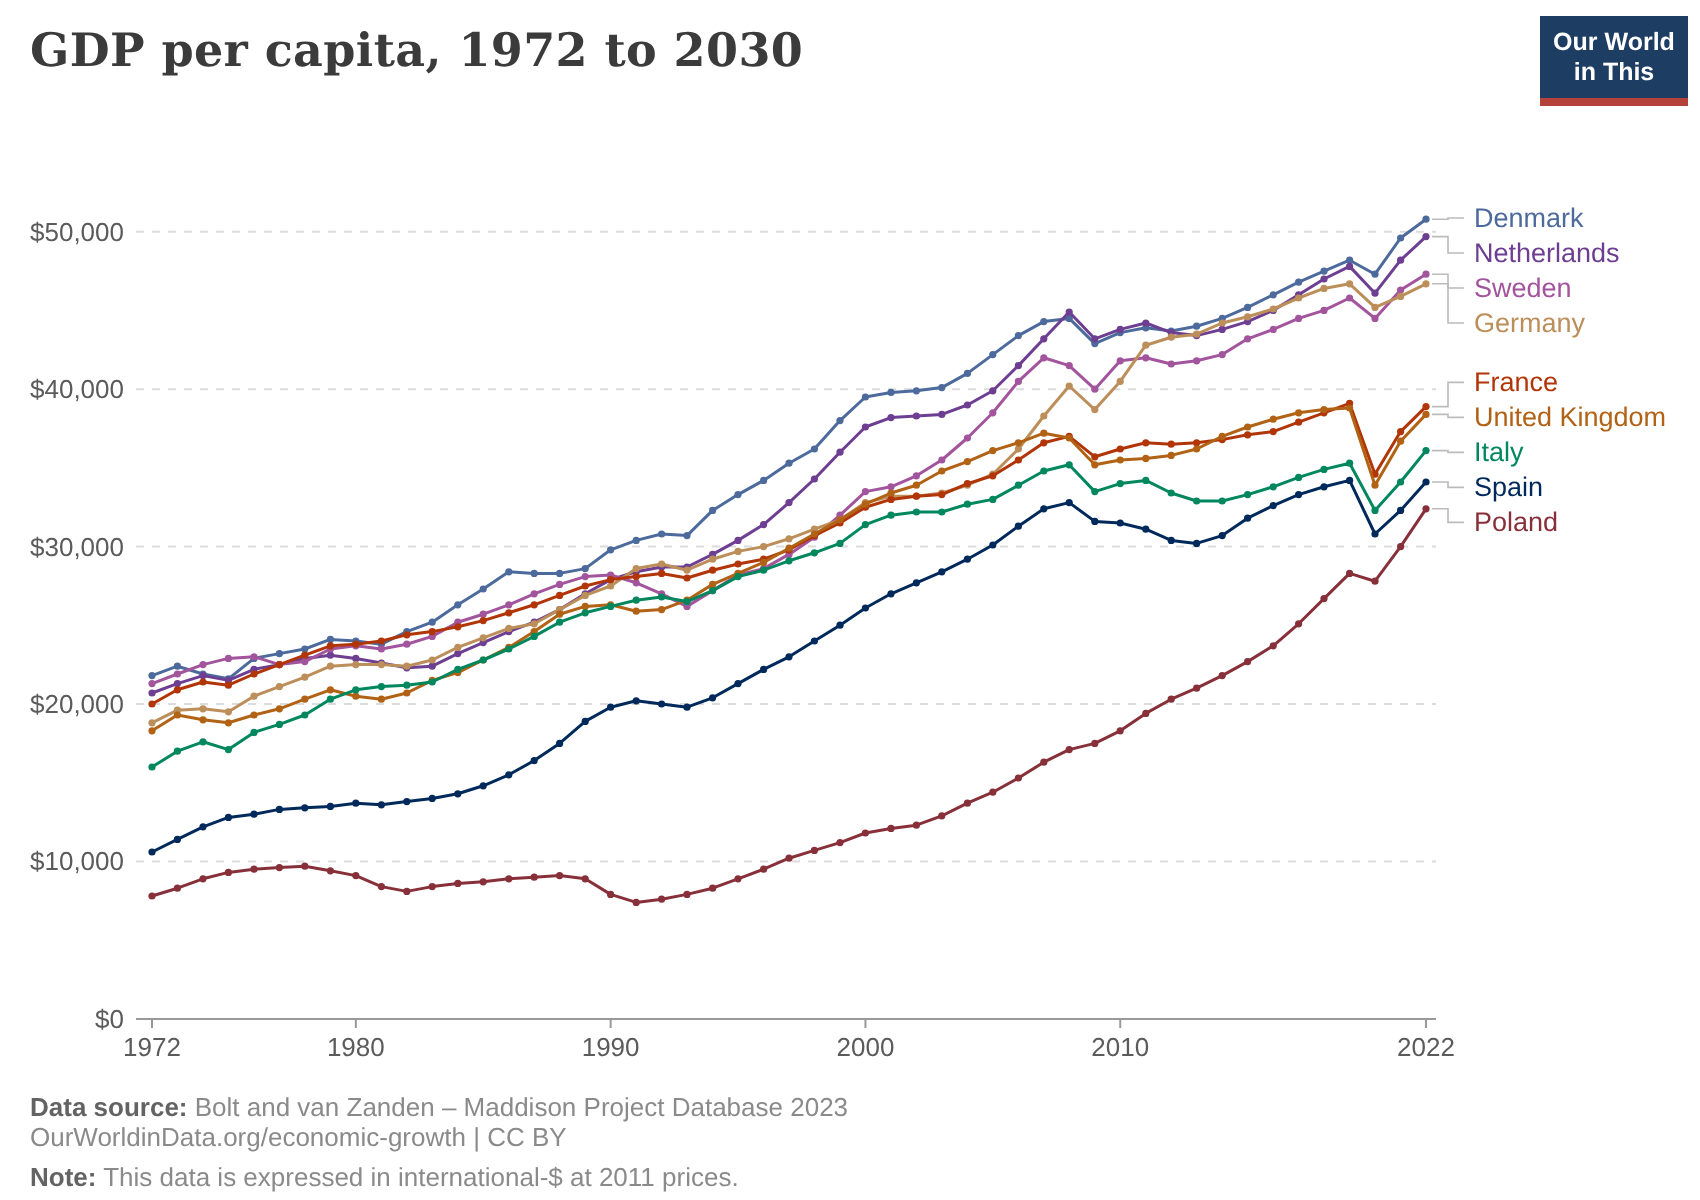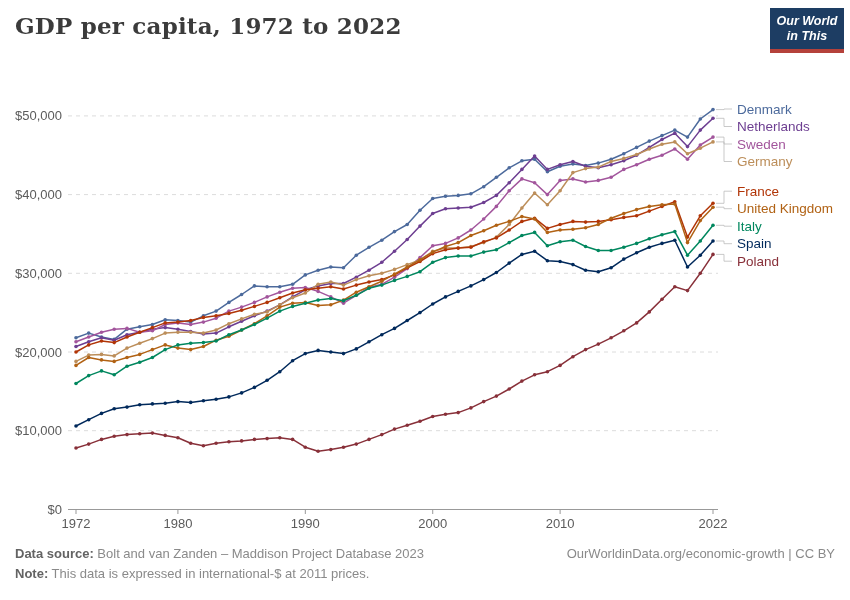--- a/index.html
+++ b/index.html
@@ -4,35 +4,35 @@
 <style>
   html,body{margin:0;padding:0;background:#fff;}
   .page{position:relative;width:850px;height:600px;background:#fff;overflow:hidden;
         font-family:"Liberation Sans",sans-serif;}
   .title{position:absolute;left:15px;top:12px;font-family:"DejaVu Serif","Liberation Serif",serif;
          font-size:23px;font-weight:700;color:#3b3b3b;letter-spacing:.2px;}
   .subtitle{position:absolute;left:15px;top:52px;width:700px;font-size:14.5px;line-height:1.42;
             color:#5a5a5a;}
   .logo{position:absolute;left:770px;top:8px;width:74px;background:#1d3d63;color:#fff;
         text-align:center;font-size:12.5px;font-weight:700;line-height:1.18;
-        padding:6px 0 5px 0;border-bottom:4px solid #b5413b;font-style:italic;}
+        padding:6px 0 5px 0;border-bottom:4px solid #b5413b;}
   .chart-wrap{position:absolute;left:0;top:100px;width:850px;height:445px;}
   svg text{font-family:"Liberation Sans",sans-serif;}
   .footer{position:absolute;left:15px;top:546px;width:820px;font-size:13px;color:#8a8a8a;}
-  .footer-row{display:flex;justify-content:space-between;align-items:baseline;}
+  .footer-row{display:flex;justify-content:space-between;align-items:baseline;flex-direction:column;}
   .footer b{color:#636363;font-weight:700;}
   .footer .note-row{margin-top:5px;}
   .cc{color:#8a8a8a;}
 </style>
 </head>
 <body>
 
 <div class="page">
 
-  <div class="title">GDP per capita, 1972 to 2022</div>
+  <div class="title">GDP per capita, 1972 to 2030</div>
 
   <div class="logo">
     <div>Our World</div>
     <div>in This</div>
   </div>
 
   <div class="chart-wrap">
     <svg id="chart-svg" width="850" height="445" viewBox="0 0 850 445">
         <g>
           <line x1="68" x2="718" y1="330.7" y2="330.7" stroke="#dcdcdc" stroke-width="1" stroke-dasharray="4,4"></line>

